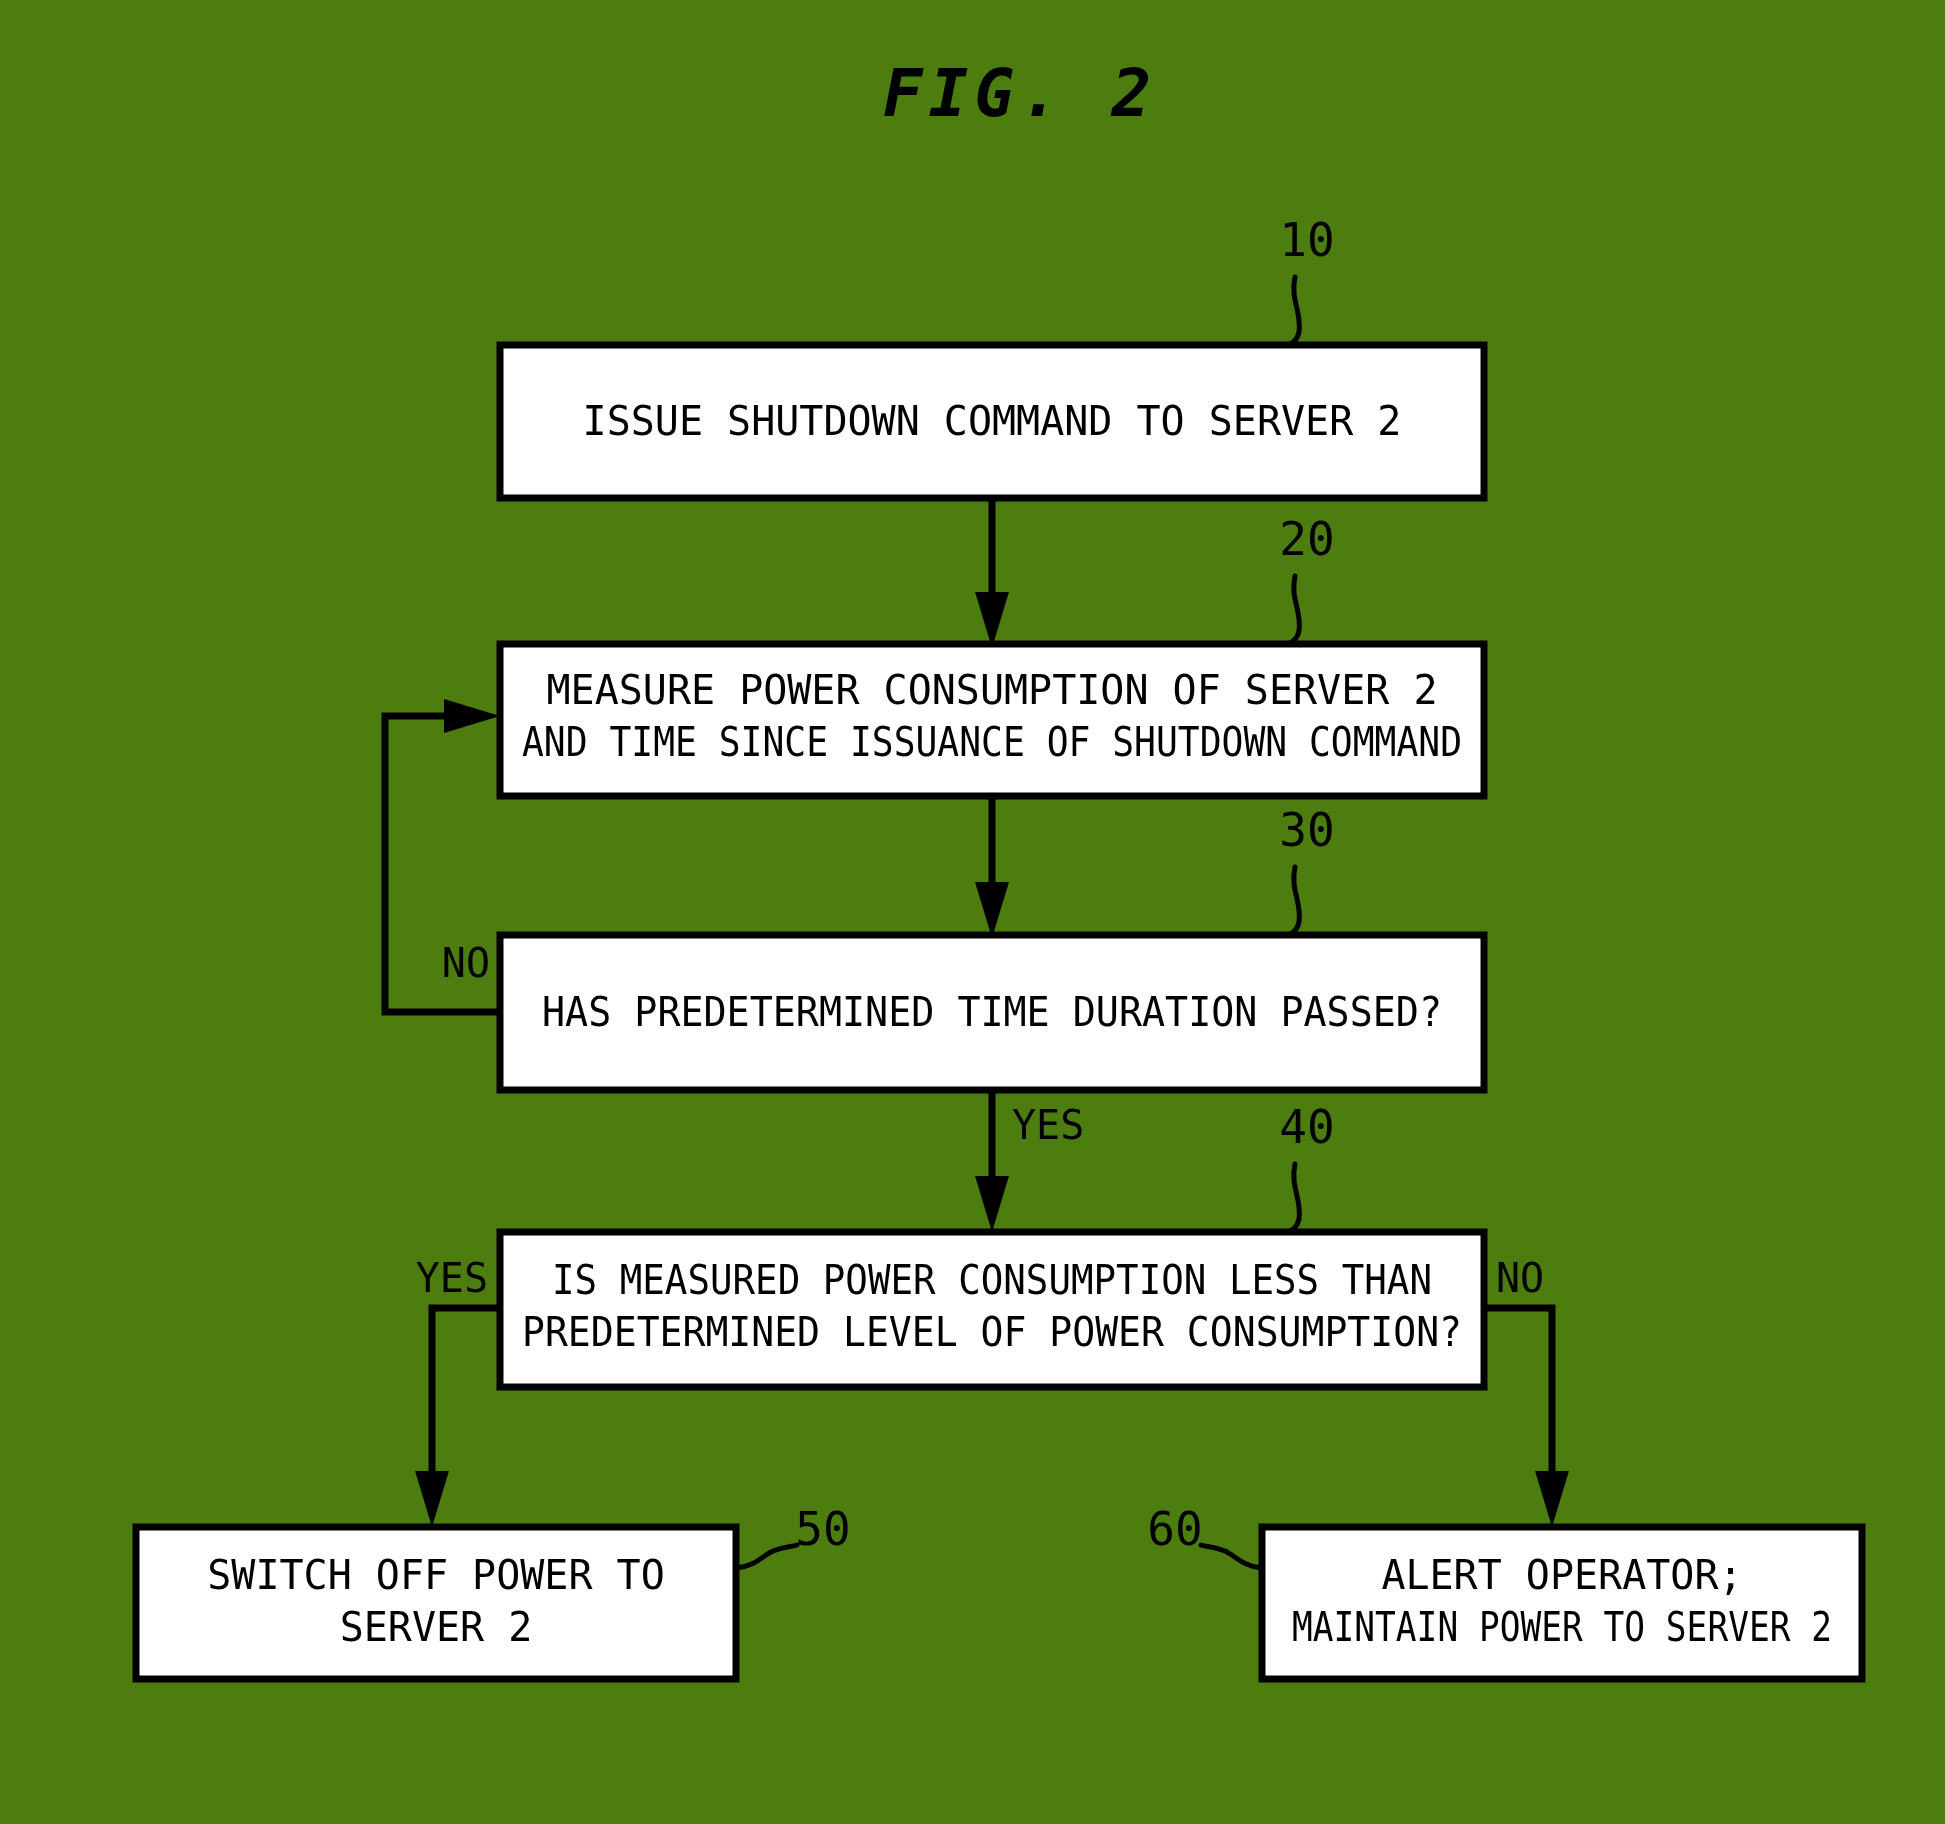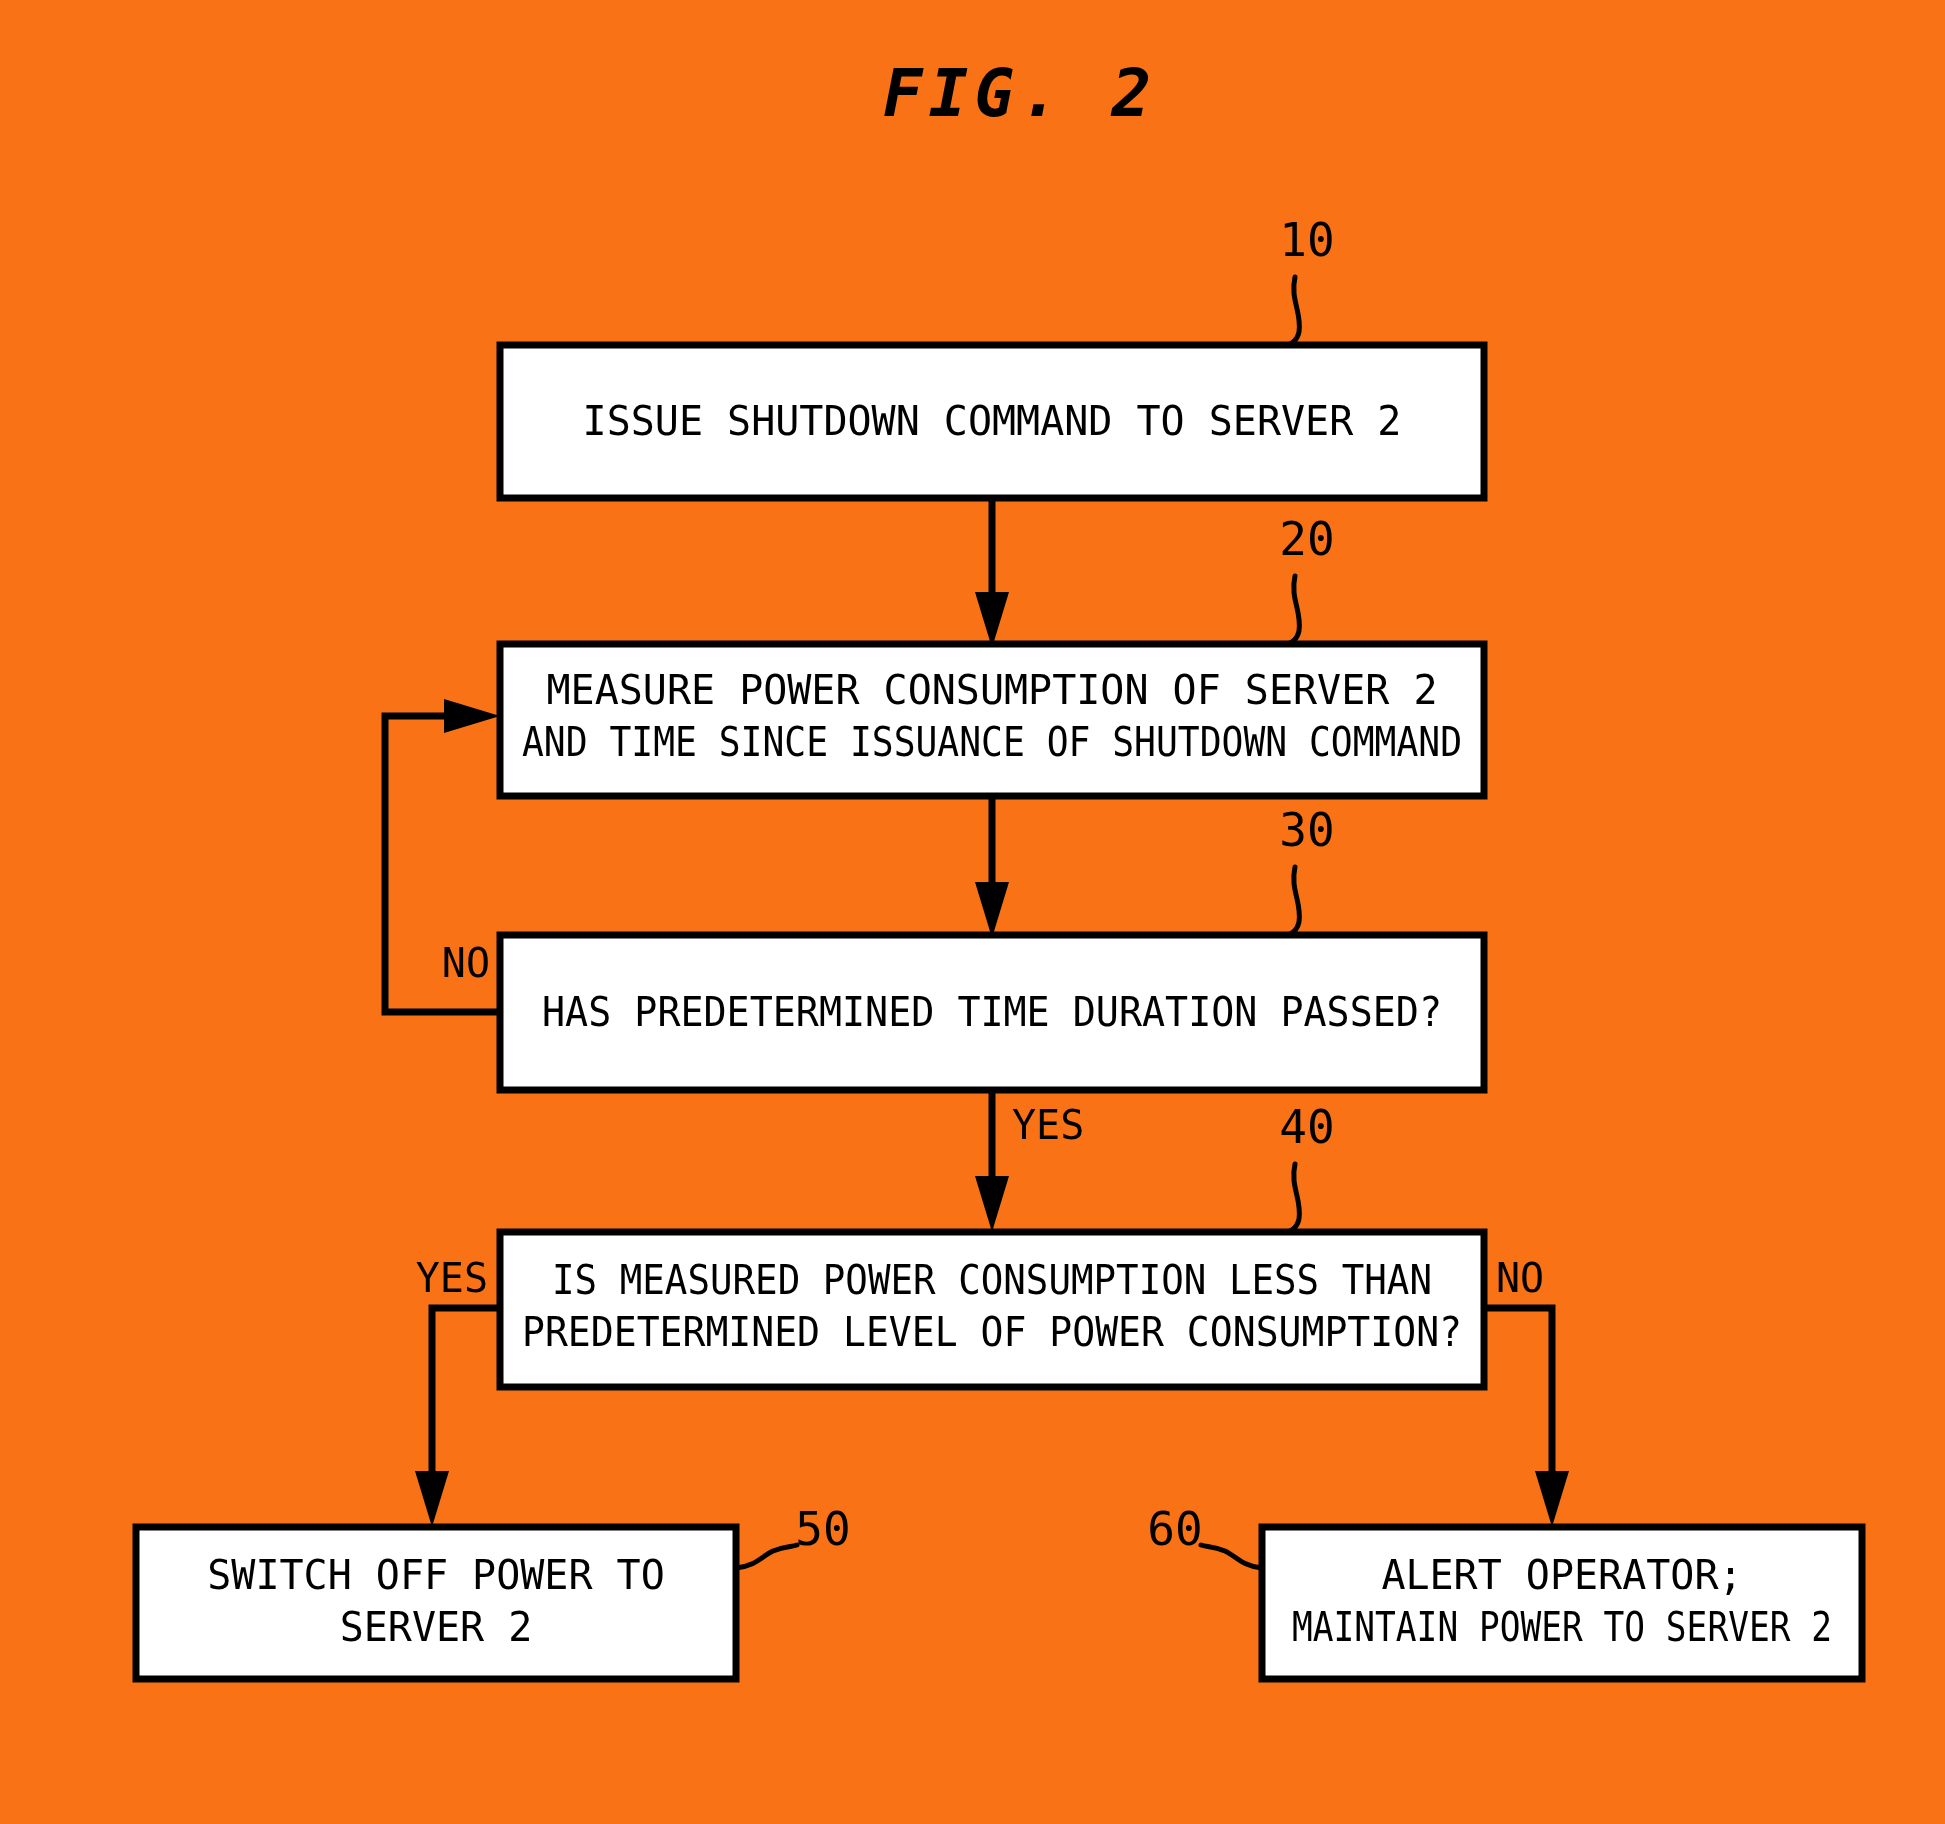--- a/index.html
+++ b/index.html
@@ -10,21 +10,21 @@
   body {
     width: 1945px;
     height: 1824px;
     overflow: hidden;
     font-family: "DejaVu Sans Mono", monospace;
   }
   #figure-root {
     position: relative;
     width: 1945px;
     height: 1824px;
-    background: #f97316;
+    background: #4d7c0f;
   }
   svg#flowchart {
     position: absolute;
     top: 0;
     left: 0;
     width: 1945px;
     height: 1824px;
     display: block;
   }
   .box-rect {

